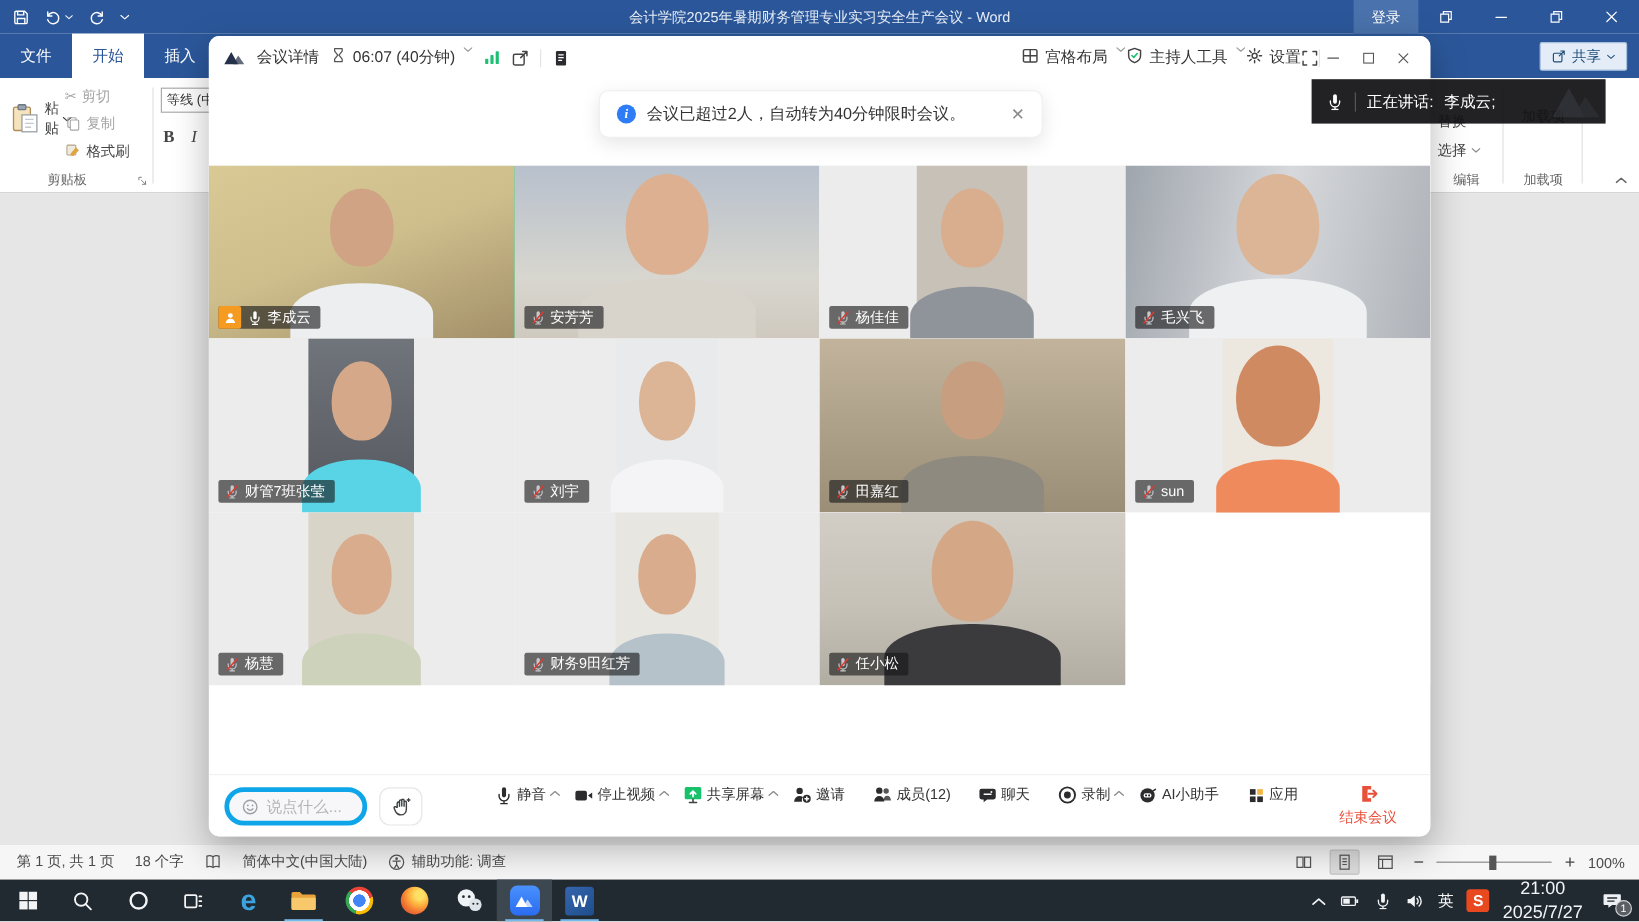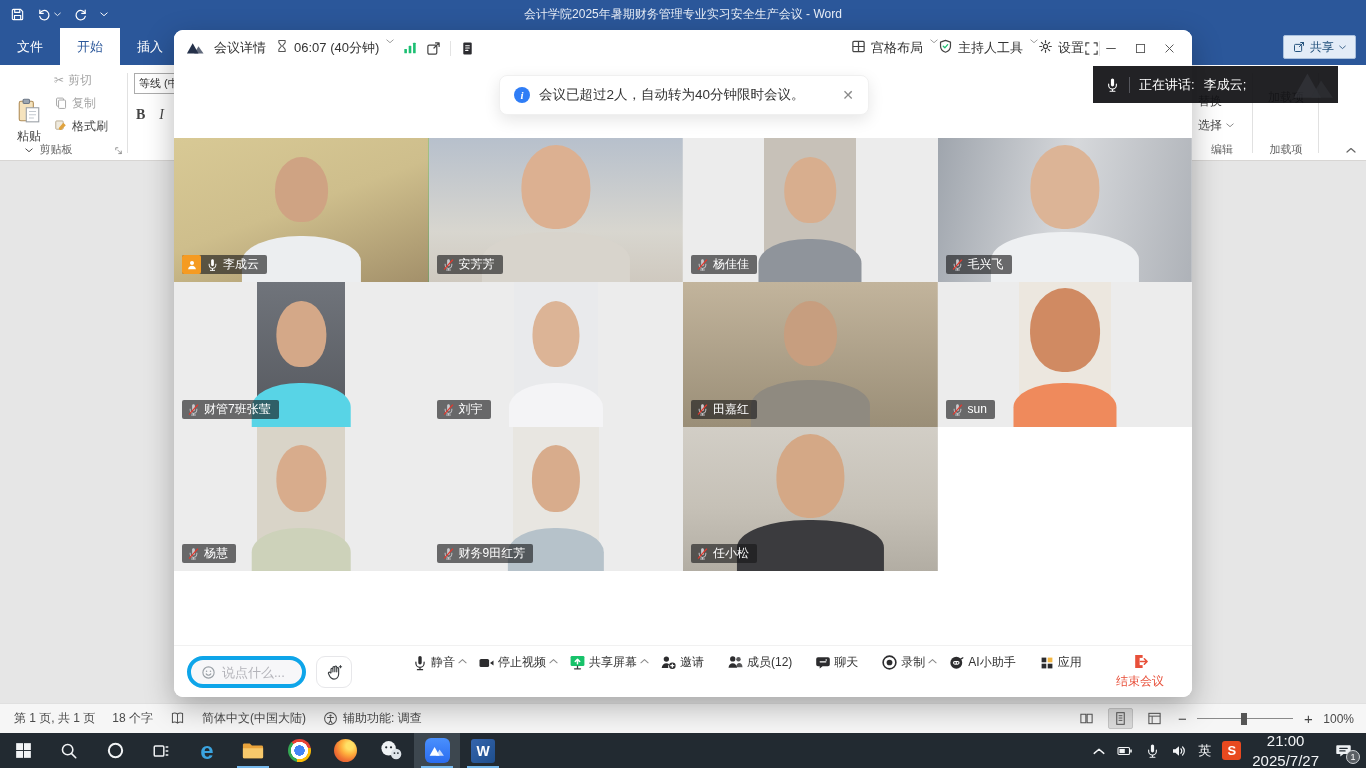--- a/index.html
+++ b/index.html
@@ -16,21 +16,21 @@
   .w-title{position:absolute;left:0;right:0;text-align:center;font-size:12px;color:#e8eef7;pointer-events:none}
   .w-tb-right{position:absolute;right:0;top:0;height:28px;display:flex;align-items:center;z-index:2}
   .login-btn{height:28px;padding:0 15px;background:#4a72ac;display:flex;align-items:center;font-size:12px;color:#fff}
   .wcap{width:46px;height:28px;display:flex;align-items:center;justify-content:center;color:#fff;font-size:13px}
   .w-tabrow{position:absolute;top:28px;left:0;right:0;height:37px;background:#2b579a;display:flex;align-items:stretch;z-index:1}
   .wtab{padding:0 17px;display:flex;align-items:center;font-size:13px;color:#fff}
   .wtab.active{background:#fff;color:#2b579a}
   .share-btn{position:absolute;right:10px;top:7px;height:24px;padding:0 9px;background:#e3ecf7;border:1px solid #a9c0dd;border-radius:2px;color:#1f4e79;font-size:12px;display:flex;align-items:center;gap:5px}
   .w-ribbon{position:absolute;top:65px;left:0;right:0;height:96px;background:#fff;border-bottom:1px solid #d8d6d4;z-index:1;font-size:12px;color:#444}
   .g-clip{position:absolute;left:0;top:0;width:128px;height:96px}
-  .paste-btn{position:absolute;left:8px;top:20px;width:42px;height:68px;display:flex;flex-direction:column;align-items:center;justify-content:flex-end;gap:3px}
+  .paste-btn{position:absolute;left:8px;top:0;width:42px;height:68px;display:flex;flex-direction:row;align-items:center;justify-content:space-between;gap:3px}
   .small-btns{position:absolute;left:54px;top:6px;display:flex;flex-direction:column;gap:5px}
   .sbtn{display:flex;align-items:center;gap:4px;height:18px}
   .sbtn.disabled{color:#a6a6a6}
   .grp-label{position:absolute;bottom:4px;font-size:11px;color:#666;text-align:center}
   .launcher{position:absolute;right:4px;bottom:5px;color:#777}
   .vdiv{position:absolute;top:8px;bottom:8px;width:1px;background:#e1e1e1}
   .g-font{position:absolute;left:134px;top:0;width:200px;height:96px}
   .font-combo{position:absolute;left:0;top:8px;width:64px;height:21px;border:1px solid #acacac;background:#fff;font-size:11px;color:#333;display:flex;align-items:center;padding:0 4px;white-space:nowrap;overflow:hidden}
   .bi{position:absolute;left:2px;top:42px;display:flex;gap:14px;font-family:"Liberation Serif",serif;font-size:14px;color:#444}
   .bi .it{font-style:italic}
@@ -369,20 +369,43 @@
             <use href="#s-redo"></use>
           </svg>
         </span>
       <span class="qbtn">
           <svg class="i" width="8" height="5">
             <use href="#s-chevd"></use>
           </svg>
         </span>
     </div>
     <div class="w-title">会计学院2025年暑期财务管理专业实习安全生产会议 - Word</div>
+    <div class="w-tb-right">
+      <div class="login-btn">登录</div>
+      <div class="wcap">
+          <svg class="i" width="14" height="14">
+            <use href="#s-restore"></use>
+          </svg>
+        </div>
+      <div class="wcap">
+          <svg class="i" width="14" height="14">
+            <use href="#s-minus"></use>
+          </svg>
+        </div>
+      <div class="wcap">
+          <svg class="i" width="14" height="14">
+            <use href="#s-restore"></use>
+          </svg>
+        </div>
+      <div class="wcap">
+          <svg class="i" width="14" height="14">
+            <use href="#s-close"></use>
+          </svg>
+        </div>
+    </div>
   </div>
 
   <div class="w-tabrow">
     <div class="wtab">文件</div>
     <div class="wtab active">开始</div>
     <div class="wtab">插入</div>
     <div class="share-btn">
       <svg class="i" width="12" height="12">
           <use href="#s-export"></use>
         </svg>

